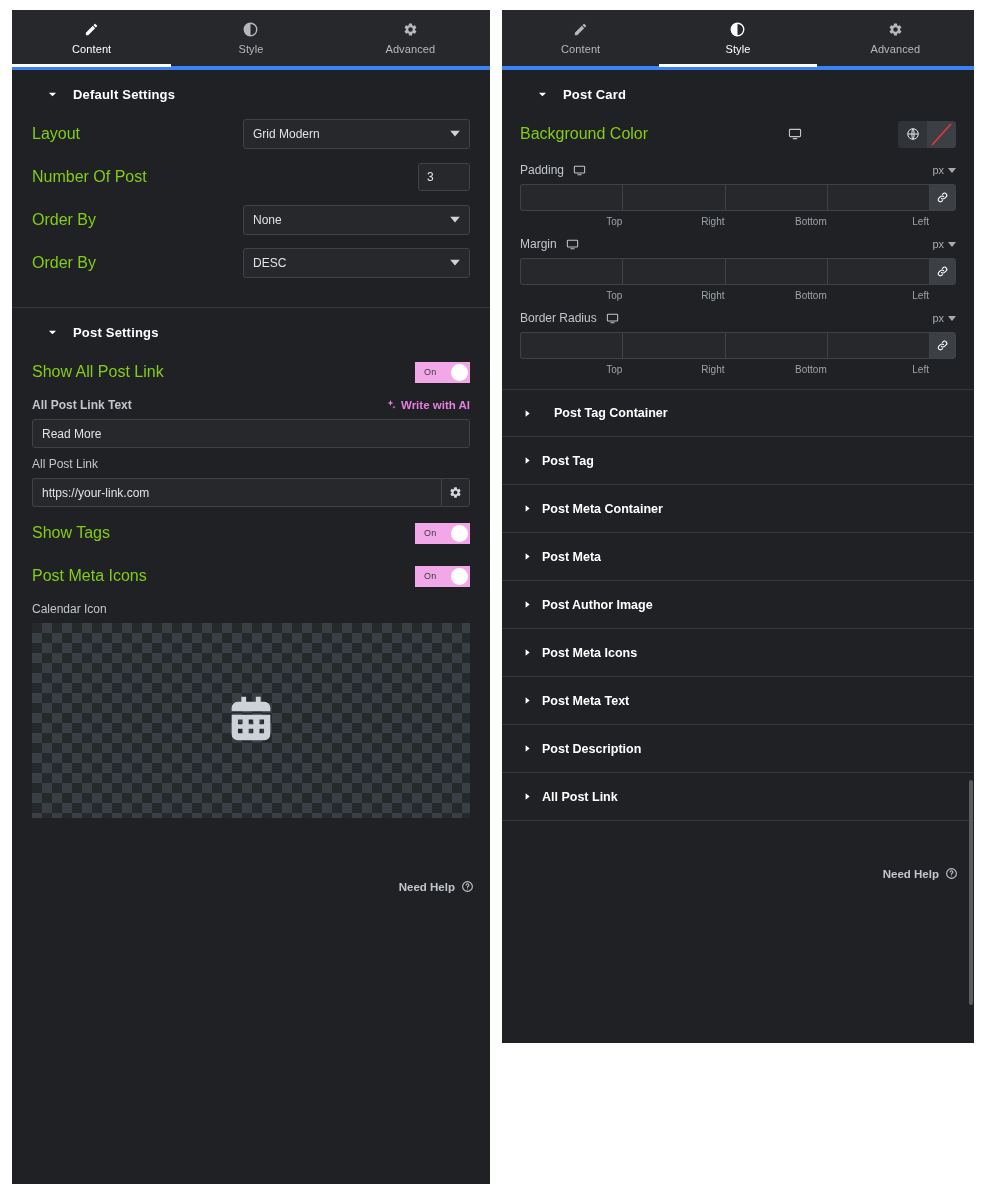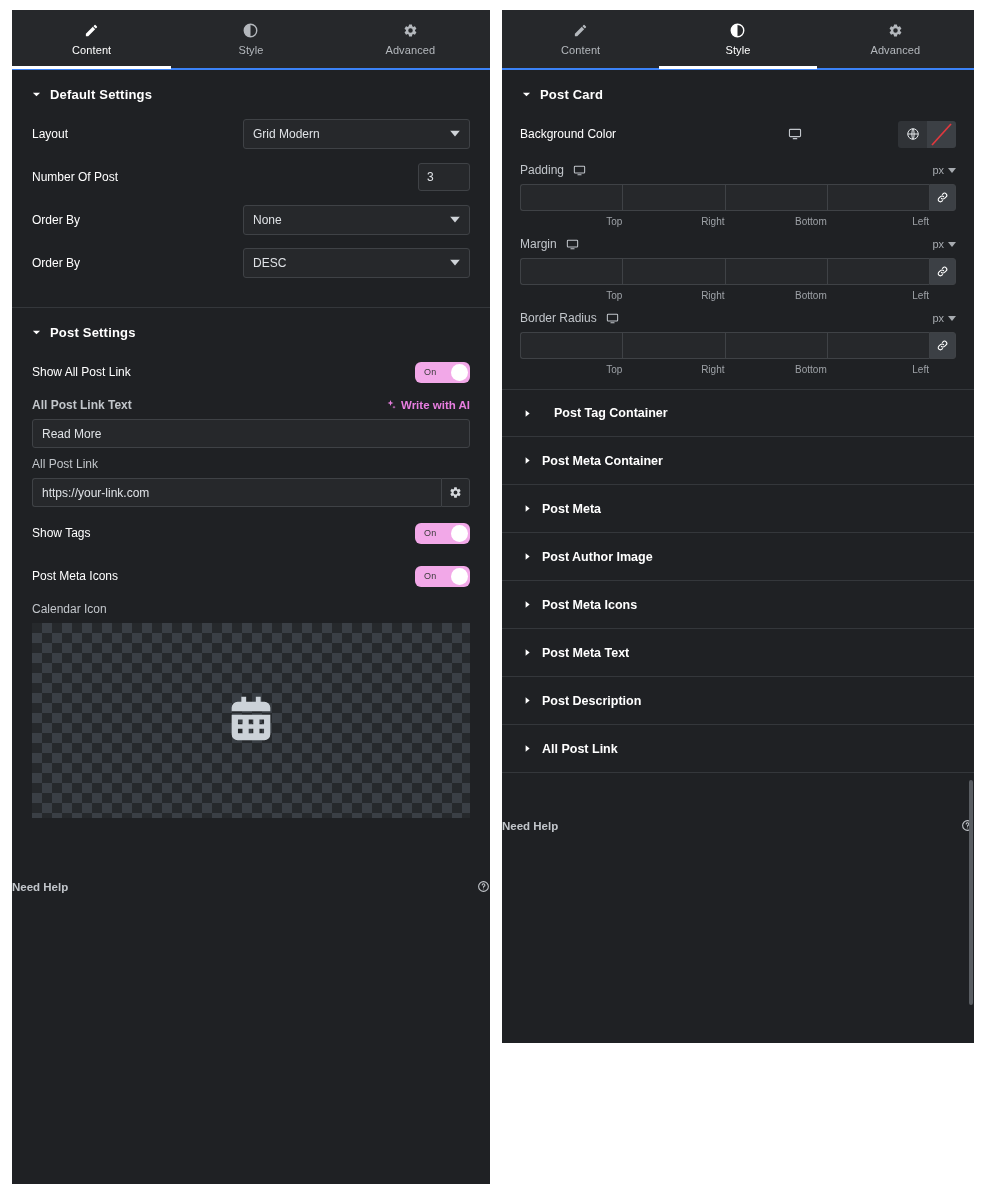--- a/index.html
+++ b/index.html
@@ -20,21 +20,21 @@
     overflow: hidden;
   }
   #panel-left  { left: 12px;  top: 10px; width: 478px; height: 1174px; }
   #panel-right { left: 502px; top: 10px; width: 472px; height: 1033px; }
 
   
   .tabbar {
     display: flex;
     height: 60px;
     background: #26282b;
-    border-bottom: 2px solid #3b82f6;
+    border-bottom: 4px solid #3b82f6;
   }
   .tab {
     flex: 1;
     display: flex;
     flex-direction: column;
     align-items: center;
     justify-content: center;
     gap: 5px;
     cursor: pointer;
     position: relative;
@@ -49,22 +49,22 @@
     background: #ffffff;
   }
   .tab-icon { height: 17px; display: flex; align-items: center; }
   .tab-icon svg { display: block; }
   .tab-label { font-size: 11px; letter-spacing: .1px; }
 
   
   .section-head {
     display: flex;
     align-items: center;
-    gap: 9px;
-    padding: 17px 22px 15px 20px;
+    gap: 16px;
+    padding: 17px 22px 15px 36px;
     cursor: pointer;
   }
   .section-head .caret { width: 9px; height: 9px; flex: none; }
   .section-title {
     font-size: 13px;
     font-weight: bold;
     color: #ffffff;
     letter-spacing: .2px;
   }
 
@@ -72,22 +72,22 @@
   .divider { height: 1px; background: #34373b; margin: 0; }
 
   
   .row {
     display: flex;
     align-items: center;
     min-height: 34px;
     margin-bottom: 9px;
   }
   .row-label {
-    font-size: 12px;
-    color: #ffffff;
+    font-size: 16px;
+    color: #84cc16;
     flex: 1;
   }
   .row-stack { margin-bottom: 9px; }
   .row-stack .stack-label {
     font-size: 12px;
     color: #c2c6cb;
     display: block;
     margin-bottom: 7px;
   }
 
@@ -152,21 +152,21 @@
     border-radius: 0 3px 3px 0;
     display: flex;
     align-items: center;
     justify-content: center;
     cursor: pointer;
   }
 
   
   .toggle {
     width: 55px; height: 21px;
-    border-radius: 6px;
+    border-radius: 0;
     background: #f2a8e8;
     position: relative;
     cursor: pointer;
     flex: none;
   }
   .toggle .t-text {
     position: absolute;
     left: 9px; top: 50%;
     transform: translateY(-50%);
     font-size: 9px;
@@ -234,23 +234,23 @@
     font-size: 11.5px;
     color: #e4e7ea;
     cursor: pointer;
   }
   .preview-actions .pa-btn + .pa-btn { border-left: 1px solid #5c6066; }
 
   
   .need-help {
     display: flex;
     align-items: center;
-    justify-content: space-between;
+    justify-content: flex-end;
     gap: 6px;
-    padding: 26px 0;
+    padding: 26px 16px;
     font-size: 11.5px;
     font-weight: bold;
     color: #c2c6cb;
     cursor: pointer;
   }
 
   
   .resp-icon { margin-left: 9px; display: flex; align-items: center; cursor: pointer; }
 
   .color-ctrl {
@@ -706,20 +706,26 @@
       <div class="acc-row">
         <svg viewBox="0 0 10 10" width="8" height="9" fill="#ffffff">
           <path d="M2 1l5 4-5 4z"></path>
         </svg>
         <span class="acc-title">Post Tag Container</span>
       </div>
       <div class="acc-row">
         <svg viewBox="0 0 10 10" width="8" height="9" fill="#ffffff">
           <path d="M2 1l5 4-5 4z"></path>
         </svg>
+        <span class="acc-title">Post Tag</span>
+      </div>
+      <div class="acc-row">
+        <svg viewBox="0 0 10 10" width="8" height="9" fill="#ffffff">
+          <path d="M2 1l5 4-5 4z"></path>
+        </svg>
         <span class="acc-title">Post Meta Container</span>
       </div>
       <div class="acc-row">
         <svg viewBox="0 0 10 10" width="8" height="9" fill="#ffffff">
           <path d="M2 1l5 4-5 4z"></path>
         </svg>
         <span class="acc-title">Post Meta</span>
       </div>
       <div class="acc-row">
         <svg viewBox="0 0 10 10" width="8" height="9" fill="#ffffff">

